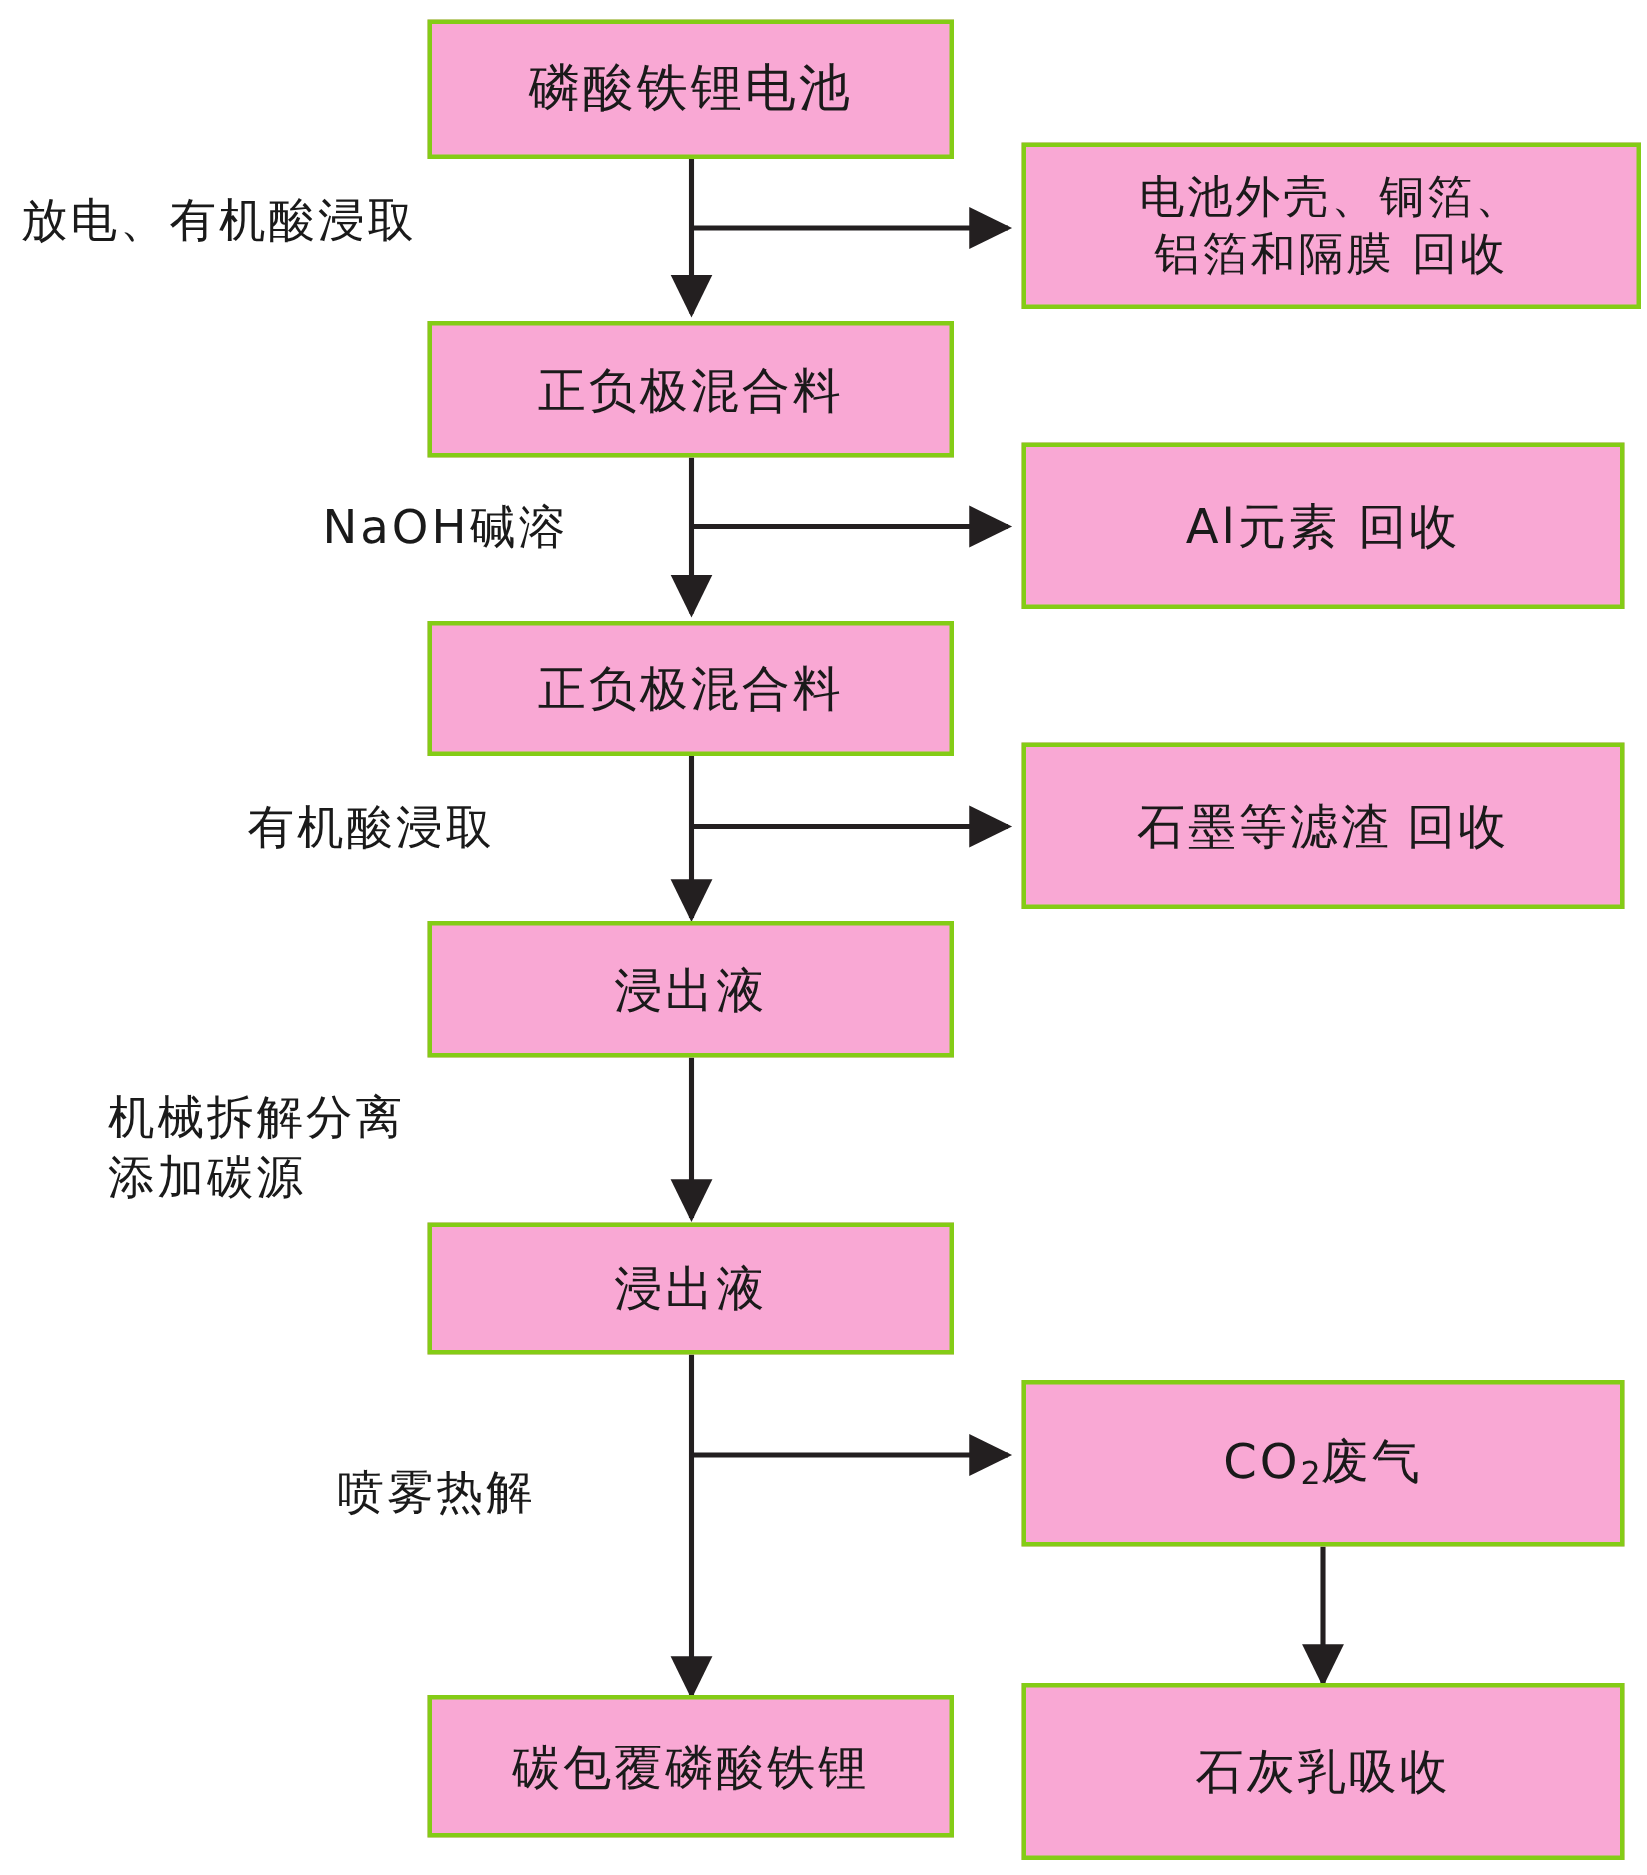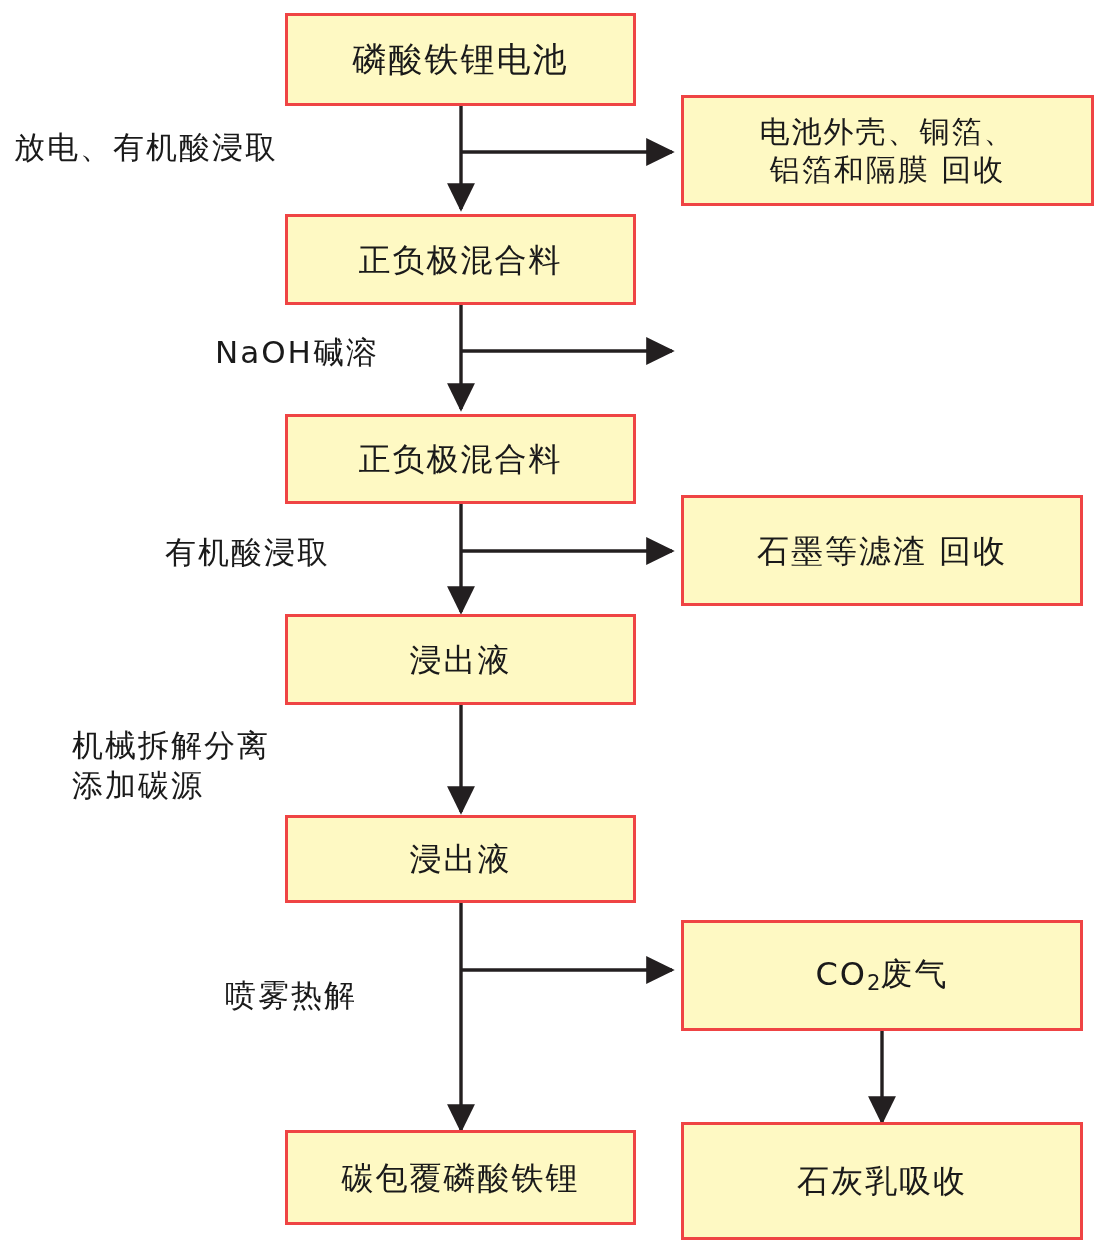--- a/index.html
+++ b/index.html
@@ -13,22 +13,22 @@
   #flow-root {
     position: relative;
     width: 1098px;
     height: 1250px;
     background: #ffffff;
     overflow: hidden;
   }
   .box {
     position: absolute;
     box-sizing: border-box;
-    border: 3px solid #ef4444;
-    background: #fef9c3;
+    border: 3px solid #84cc16;
+    background: #f9a8d4;
     display: flex;
     align-items: center;
     justify-content: center;
     text-align: center;
     color: #1a1a1a;
     letter-spacing: 2px;
     line-height: 1.25;
     font-weight: 500;
   }
   .box-label {
@@ -96,26 +96,29 @@
 
   <div class="box" style="left:681px; top:95px; width:413px; height:111px; font-size:30px;">
     <span class="box-label">电池外壳、铜箔、
 铝箔和隔膜 回收</span>
   </div>
 
   <div class="box" style="left:285px; top:214px; width:351px; height:91px; font-size:32px;">
     <span class="box-label">正负极混合料</span>
   </div>
 
+  <div class="box" style="left:681px; top:295px; width:402px; height:111px; font-size:32px;">
+    <span class="box-label">Al元素 回收</span>
+  </div>
 
   <div class="box" style="left:285px; top:414px; width:351px; height:90px; font-size:32px;">
     <span class="box-label">正负极混合料</span>
   </div>
 
-  <div class="box" style="left:681px; top:495px; width:402px; height:111px; font-size:32px;">
+  <div class="box" style="left:681px; top:495px; width:402px; height:111px; font-size:32px;font-family:Liberation Serif, serif;">
     <span class="box-label">石墨等滤渣 回收</span>
   </div>
 
   <div class="box" style="left:285px; top:614px; width:351px; height:91px; font-size:32px;">
     <span class="box-label">浸出液</span>
   </div>
 
   <div class="box" style="left:285px; top:815px; width:351px; height:88px; font-size:32px;">
     <span class="box-label">浸出液</span>
   </div>

